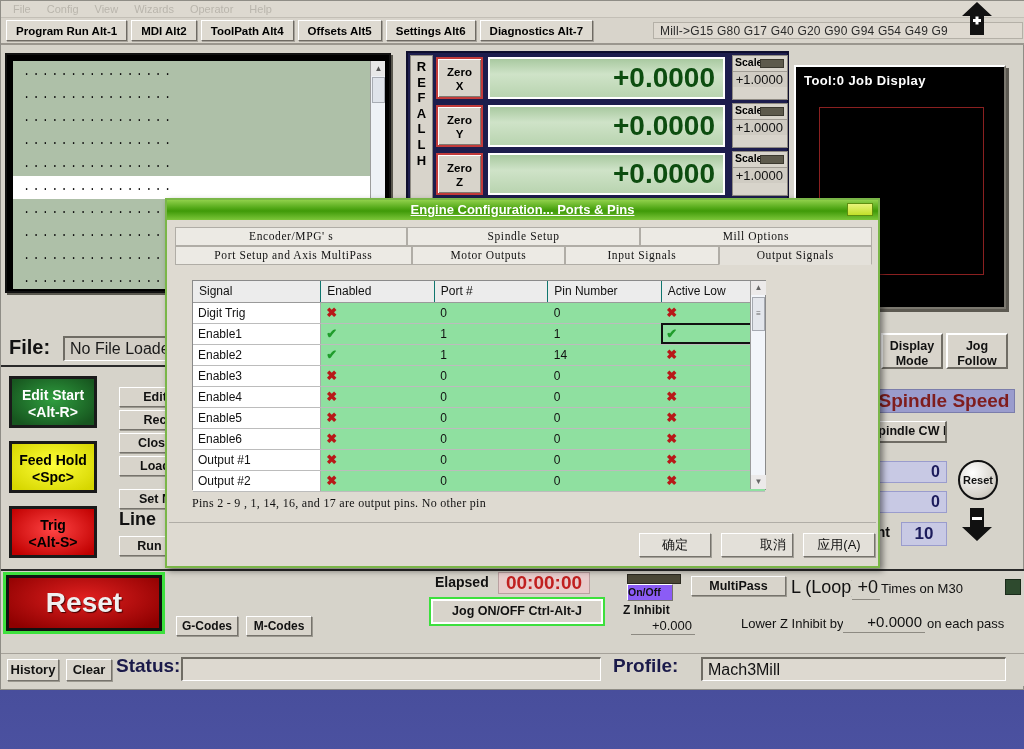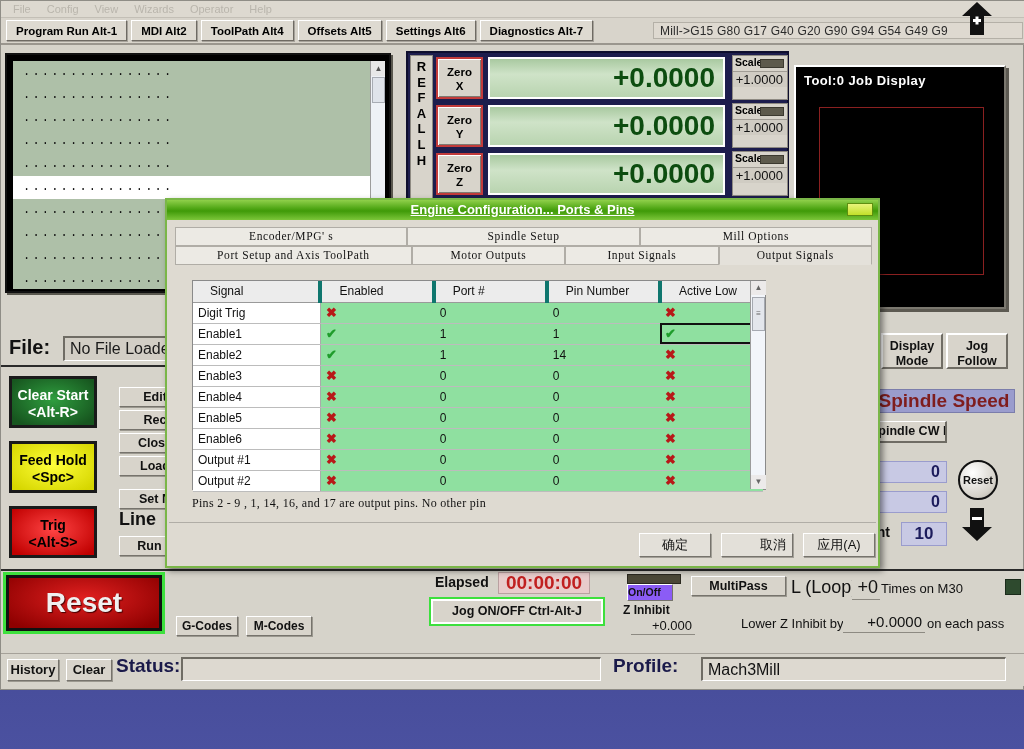--- a/index.html
+++ b/index.html
@@ -342,23 +342,23 @@
     white-space: nowrap; overflow: hidden;
   }
   .dtab.active { background: #e4e1da; border-bottom-color: #e4e1da; font-weight: normal; }
 
   .table-wrap {
     position:absolute; left: 25px; top: 80px; width: 574px; height: 210px;
     background: #fff; border: 1px solid #8a8a8a;
   }
   .tbl { width: 100%; border-collapse: collapse; table-layout: fixed; }
   .tbl th {
-    background: #ececec; border-right: 4px solid #0f766e; border-bottom: 1px solid #9a9a9a;
+    background: #ececec; border-right: 1px solid #0f766e; border-bottom: 1px solid #9a9a9a;
     font-size: 12px; font-weight: normal; color:#111; text-align:left;
-    padding-left: 17px; height: 21px;
+    padding-left: 6px; height: 21px;
   }
   .tbl td {
     height: 21px; font-size: 12px; color:#111; border-bottom: 1px solid #bcbcbc;
   }
   .tbl td.sig {
     background:#fff; border-right: 1px solid #aaa; padding-left: 5px;
   }
   .tbl td.val { background:#8fe0a0; padding-left: 6px; border-right: 0; }
   .tbl td.chk { background:#8fe0a0; text-align:left; padding-left: 5px; }
   .mark-x { color:#b81818; font-size: 13px; font-weight: bold; }
@@ -490,21 +490,21 @@
       <div class="job-title">Tool:0   Job Display</div>
       <div class="job-rect"></div>
     </div>
 
     <div class="file-bar">
       <div class="file-lbl">File:</div>
       <div class="file-val">No File Loaded</div>
     </div>
 
     <div class="ctrl-btn cycle-start">
-      <span>Clear Start</span><br>
+      <span>Edit Start</span><br>
       <span>&lt;Alt-R&gt;</span>
     </div>
     <div class="ctrl-btn feed-hold">
       <span>Feed Hold</span><br>
       <span>&lt;Spc&gt;</span>
     </div>
     <div class="ctrl-btn stop-btn">
       <span>Trig</span><br>
       <span>&lt;Alt-S&gt;</span>
     </div>
@@ -588,21 +588,21 @@
       <div class="dlg-min"></div>
     </div>
 
     <div class="dlg-tabs">
       <div class="tab-row">
         <div class="dtab">Encoder/MPG' s</div>
         <div class="dtab">Spindle Setup</div>
         <div class="dtab">Mill Options</div>
       </div>
       <div class="tab-row">
-        <div class="dtab" style="flex:1.55">Port Setup and Axis ToolPath</div>
+        <div class="dtab" style="flex:1.55">Port Setup and Axis MultiPass</div>
         <div class="dtab">Motor Outputs</div>
         <div class="dtab">Input Signals</div>
         <div class="dtab active">Output Signals</div>
       </div>
     </div>
 
     <div class="table-wrap">
       <table class="tbl">
         <colgroup>
           <col style="width:125px">

